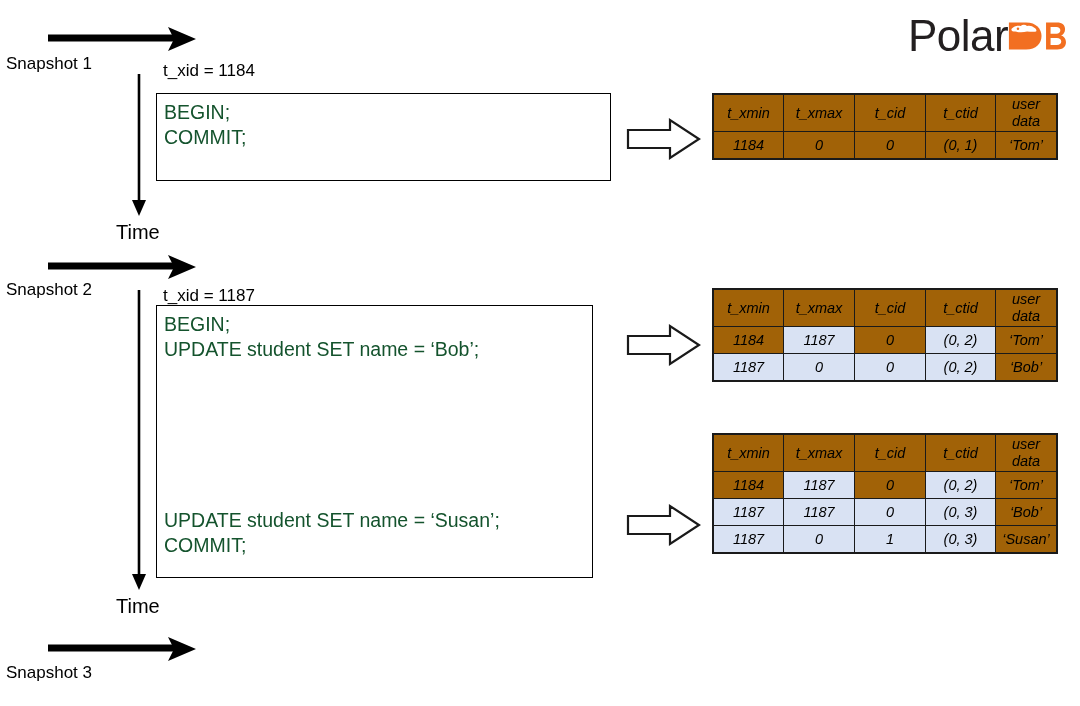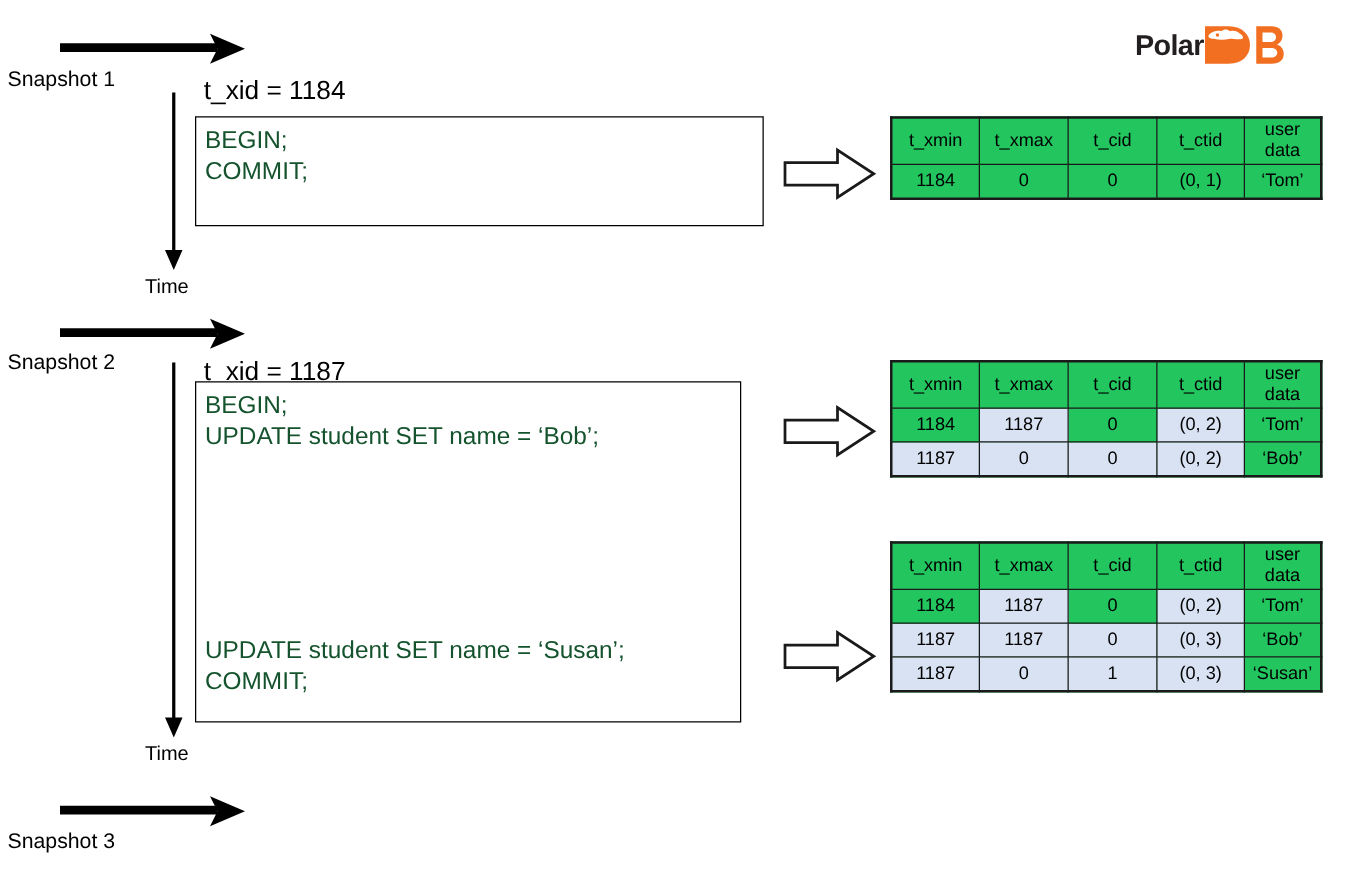--- a/index.html
+++ b/index.html
@@ -21,44 +21,44 @@
   #polardb-logo {
     left: 908px;
     top: 14px;
     width: 160px;
     height: 44px;
     display: flex;
     align-items: center;
     justify-content: flex-start;
   }
   #polardb-logo .logo-word {
-    font-size: 23px;
-    font-weight: 700;
+    font-size: 44px;
+    font-weight: 400;
     letter-spacing: -0.5px;
     color: #231f20;
     line-height: 1;
     font-family: "Liberation Sans", sans-serif;
   }
   #polardb-logo .logo-mark { display: block; }
 
   
   .snapshot-label {
     font-size: 17px;
     line-height: 1;
     white-space: nowrap;
     color: #000;
   }
   .time-label {
-    font-size: 16px;
+    font-size: 20px;
     line-height: 1;
     white-space: nowrap;
     color: #000;
   }
   .xid-label {
-    font-size: 21px;
+    font-size: 17px;
     line-height: 1;
     white-space: nowrap;
     color: #000;
   }
 
   
   .code-box {
     border: 1.6px solid #000000;
     background: #ffffff;
     box-sizing: border-box;
@@ -68,22 +68,23 @@
     font-size: 19.5px;
     line-height: 25px;
     white-space: nowrap;
     color: #14532d;
   }
 
   
   .tuple-table {
     border-collapse: collapse;
     table-layout: fixed;
-    background: #22c55e;
+    background: #a16207;
     border: 2px solid #1a1a1a;
+    font-style: italic;
   }
   .tuple-table th, .tuple-table td {
     border: 1.4px solid #1a1a1a;
     text-align: center;
     font-size: 14.5px;
     font-weight: 400;
     color: #000;
     padding: 0;
     height: 26px;
     line-height: 17px;

